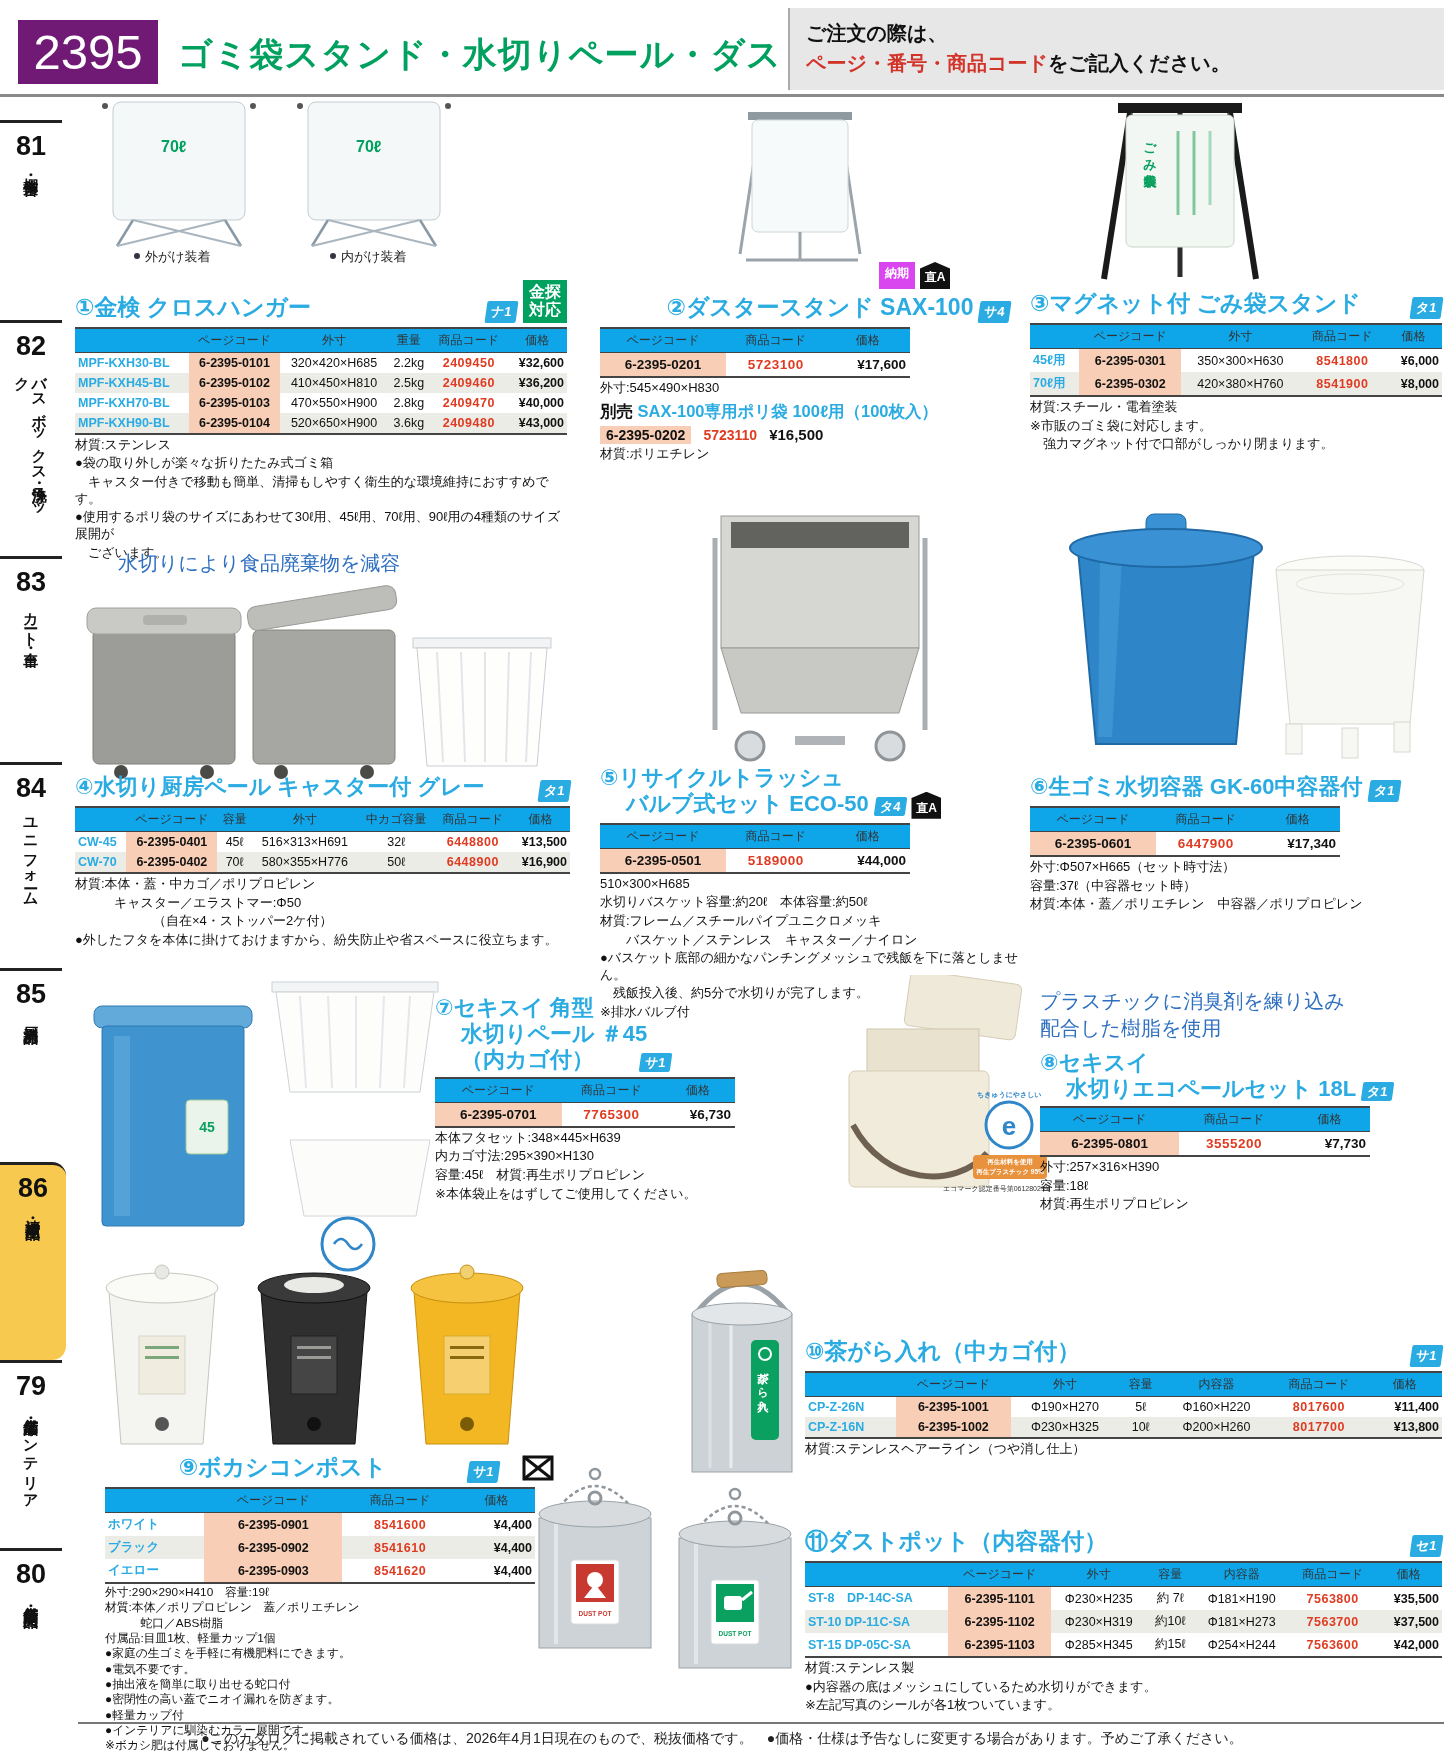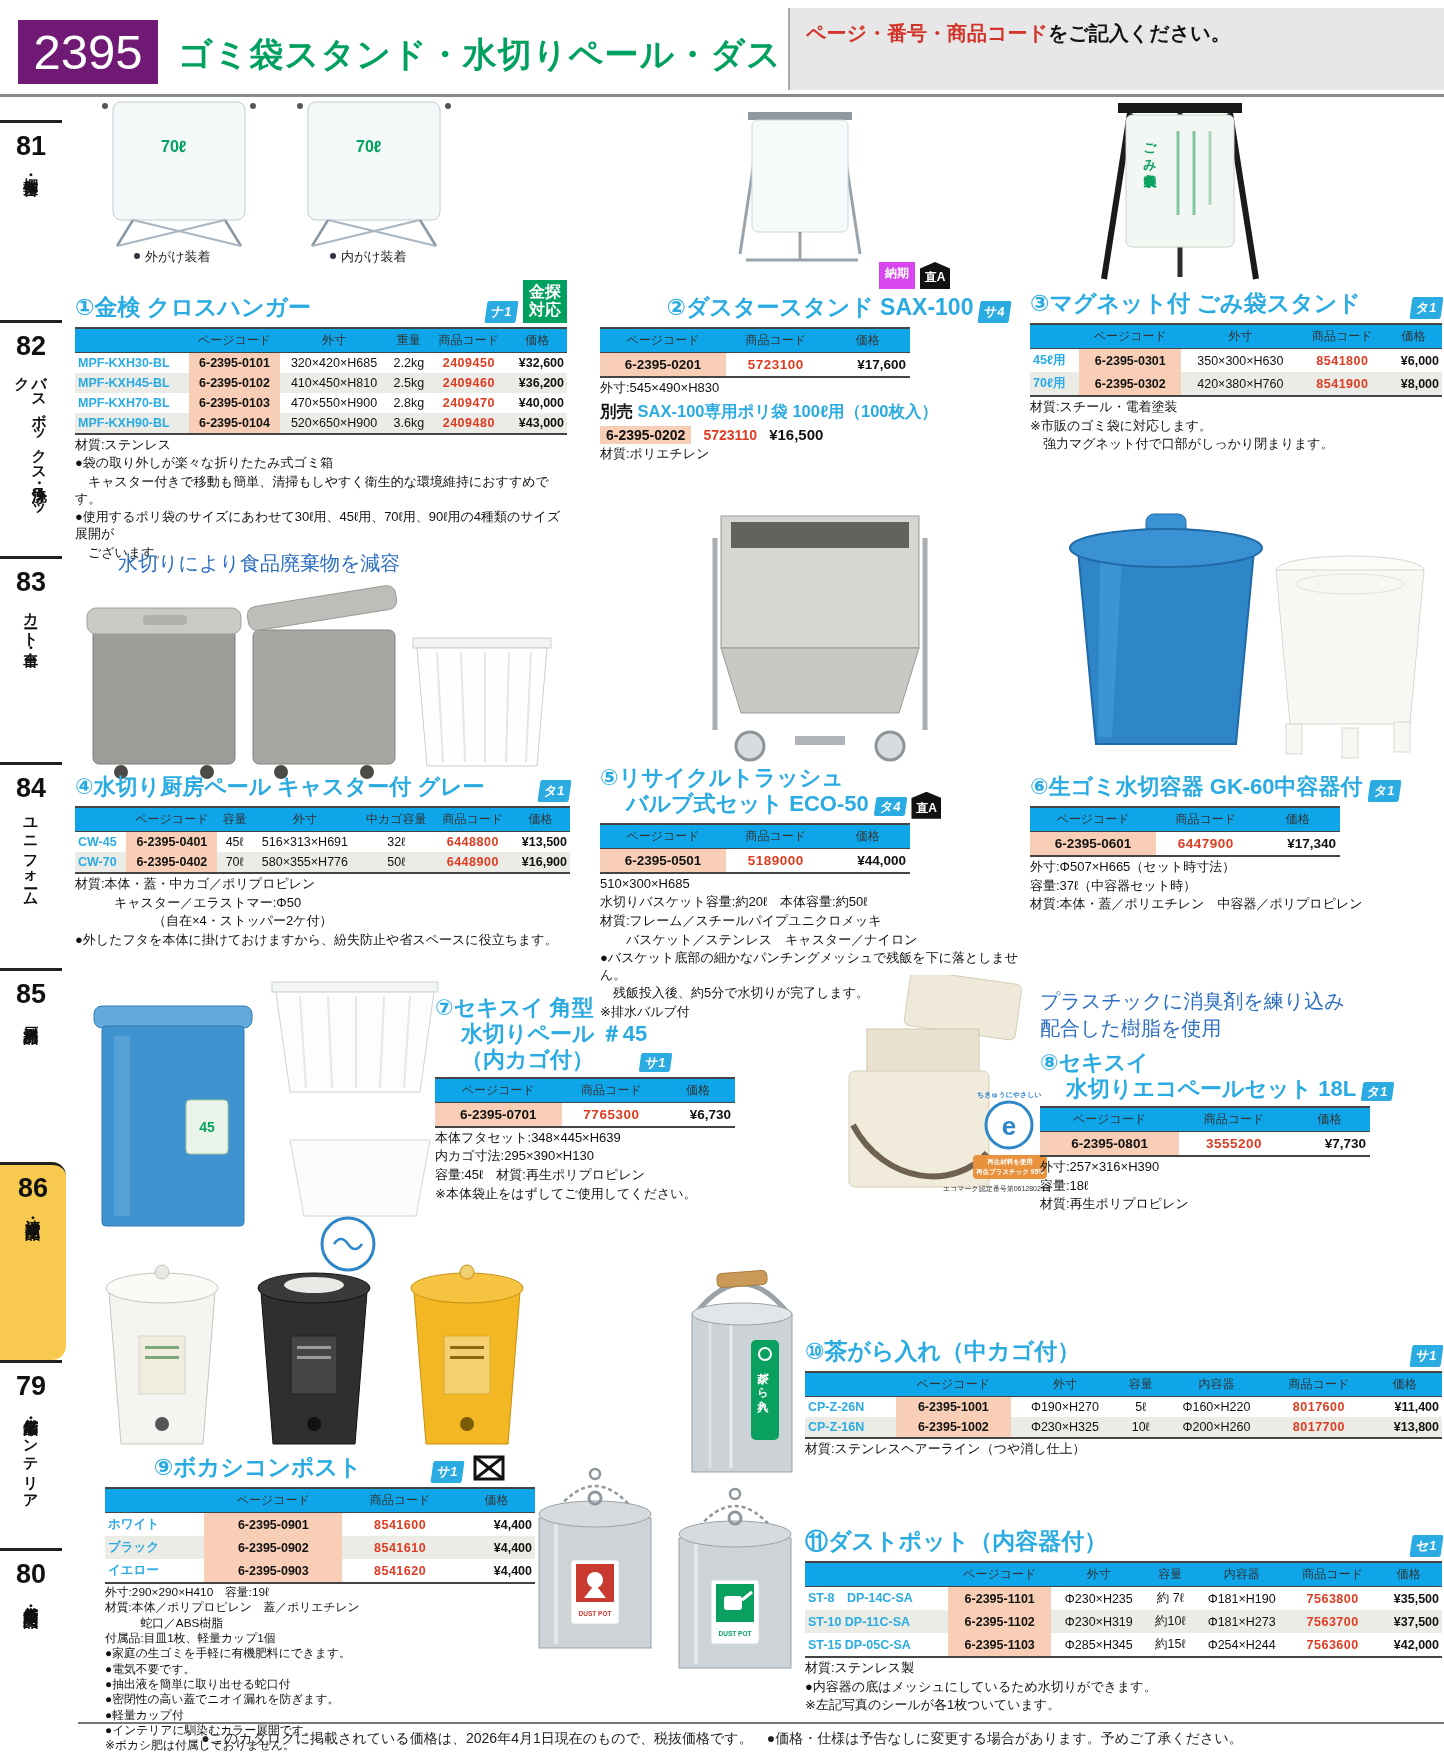--- a/index.html
+++ b/index.html
@@ -69,20 +69,21 @@
   .ecocert{font-size:7px;fill:#333;}
 </style>
 </head>
 <body>
 
 <div id="page">
 
   <div id="pagenum">2395</div>
   <div id="htitle">ゴミ袋スタンド・水切りペール・ダストポット</div>
   <div id="orderbox">
+    <div>ご注文の際は、</div>
     <div><span class="red">ページ・番号・商品コード</span><span>をご記入ください。</span></div>
   </div>
   <div id="hline"></div>
 
   <div class="tab" style="top:120px;height:200px">
     <div class="tnum">81</div>
     <div class="tlabel vtext">棚・作業台</div>
   </div>
   <div class="tab" style="top:320px;height:236px">
     <div class="tnum">82</div>
@@ -594,21 +595,21 @@
         <circle cx="67" cy="20" r="7" fill="#f0d070" stroke="#c78f10"></circle>
         <rect x="44" y="84" width="46" height="58" fill="#f6d070" stroke="#d8ab30"></rect>
         <rect x="50" y="94" width="34" height="3" fill="#8a6a10"></rect>
           <rect x="50" y="104" width="34" height="3" fill="#8a6a10"></rect>
         <circle cx="67" cy="172" r="7" fill="#7a5c08"></circle>
       </g>
     </svg>
   </div>
 
   <div class="prod" id="prod9" style="left:105px;top:1452px;width:450px">
-    <div class="trow" style="justify-content:center;gap:10px">
+    <div class="trow" style="justify-content:flex-end;gap:22px">
       <div class="title">⑨ボカシコンポスト</div>
       <span class="badge" style="margin-left:60px">サ1</span>
       <svg width="34" height="30" viewBox="0 0 34 30">
         <rect x="3" y="4" width="28" height="22" fill="#fff" stroke="#111" stroke-width="3"></rect>
         <line x1="3" y1="4" x2="31" y2="26" stroke="#111" stroke-width="3"></line>
         <line x1="31" y1="4" x2="3" y2="26" stroke="#111" stroke-width="3"></line>
       </svg>
     </div>
     <table class="ptable compact" style="width:430px">
       <thead>

